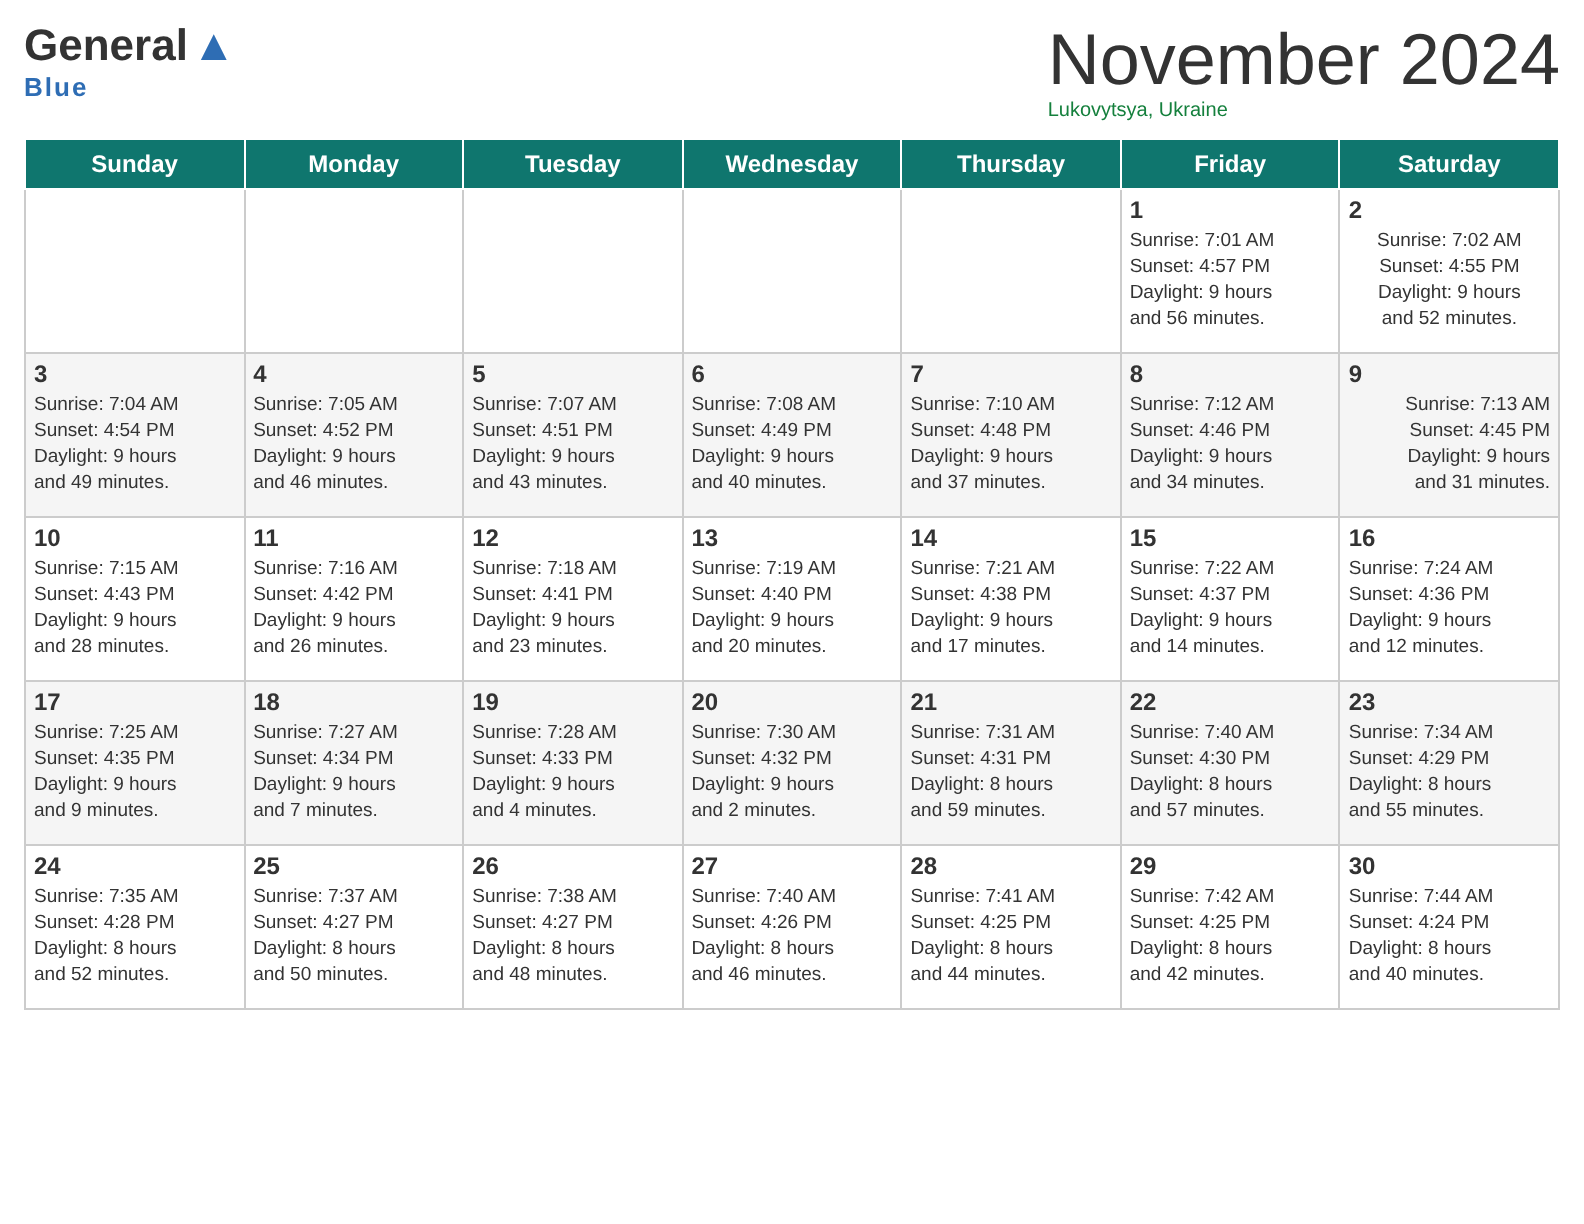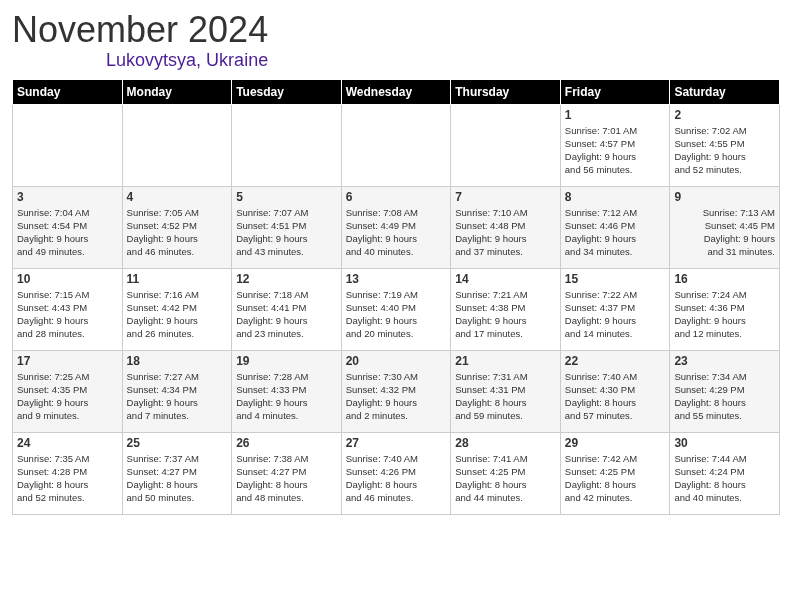--- a/index.html
+++ b/index.html
@@ -24,44 +24,43 @@
       display: flex;
       flex-direction: column;
       align-items: flex-start;
     }
     .logo-line {
       display: flex;
       align-items: center;
       gap: 2px;
     }
     .title-block {
-      text-align: right;
     }
     .month-title {
       font-size: 36px;
       font-weight: normal;
       color: #333;
       line-height: 1.1;
     }
     .location {
-      font-size: 18px;
-      color: #4c1d95;
+      font-size: 10px;
+      color: #15803d;
     }
     .calendar {
       width: 100%;
       border-collapse: collapse;
       table-layout: fixed;
     }
     .calendar thead th {
-      background-color: #000000;
+      background-color: #0f766e;
       color: #fff;
       font-size: 12px;
       font-weight: bold;
       padding: 5px 4px;
-      text-align: left;
+      text-align: center;
       border: 1px solid #fff;
     }
     .calendar tbody td {
       border: 1px solid #ccc;
       vertical-align: top;
       padding: 3px 4px;
       font-size: 10px;
       color: #333;
       background: #fff;
       height: 82px;
@@ -82,20 +81,27 @@
     }
     .empty {
       background: #fff !important;
     }
   </style>
 </head>
 <body>
 
 <div class="container">
   <div class="header">
+    <div class="logo">
+      <div class="logo-line">
+        <span style="font-size:22px;font-weight:bold;color:#333;">General</span>
+        <span style="font-size:22px;font-weight:bold;color:#2e6db4;">▲</span>
+      </div>
+      <span style="font-size:13px;font-weight:bold;color:#2e6db4;letter-spacing:1px;">Blue</span>
+    </div>
     <div class="title-block">
       <div class="month-title">November 2024</div>
       <div class="location">Lukovytsya, Ukraine</div>
     </div>
   </div>
 
   <table class="calendar">
     <thead>
       <tr>
         <th>Sunday</th>
@@ -116,21 +122,21 @@
           <td class="empty"></td>
           <td>
             <span class="day-num">1</span>
             <div class="day-info" style="white-space: pre-line;">Sunrise: 7:01 AM
 Sunset: 4:57 PM
 Daylight: 9 hours
 and 56 minutes.</div>
           </td>
           <td>
             <span class="day-num">2</span>
-            <div class="day-info" style="white-space: pre-line;">Sunrise: 7:02 AM
+            <div class="day-info" style="white-space: pre-line; text-align: center;">Sunrise: 7:02 AM
 Sunset: 4:55 PM
 Daylight: 9 hours
 and 52 minutes.</div>
           </td>
         </tr>
         <tr>
           <td>
             <span class="day-num">3</span>
             <div class="day-info" style="white-space: pre-line;">Sunrise: 7:04 AM
 Sunset: 4:54 PM

